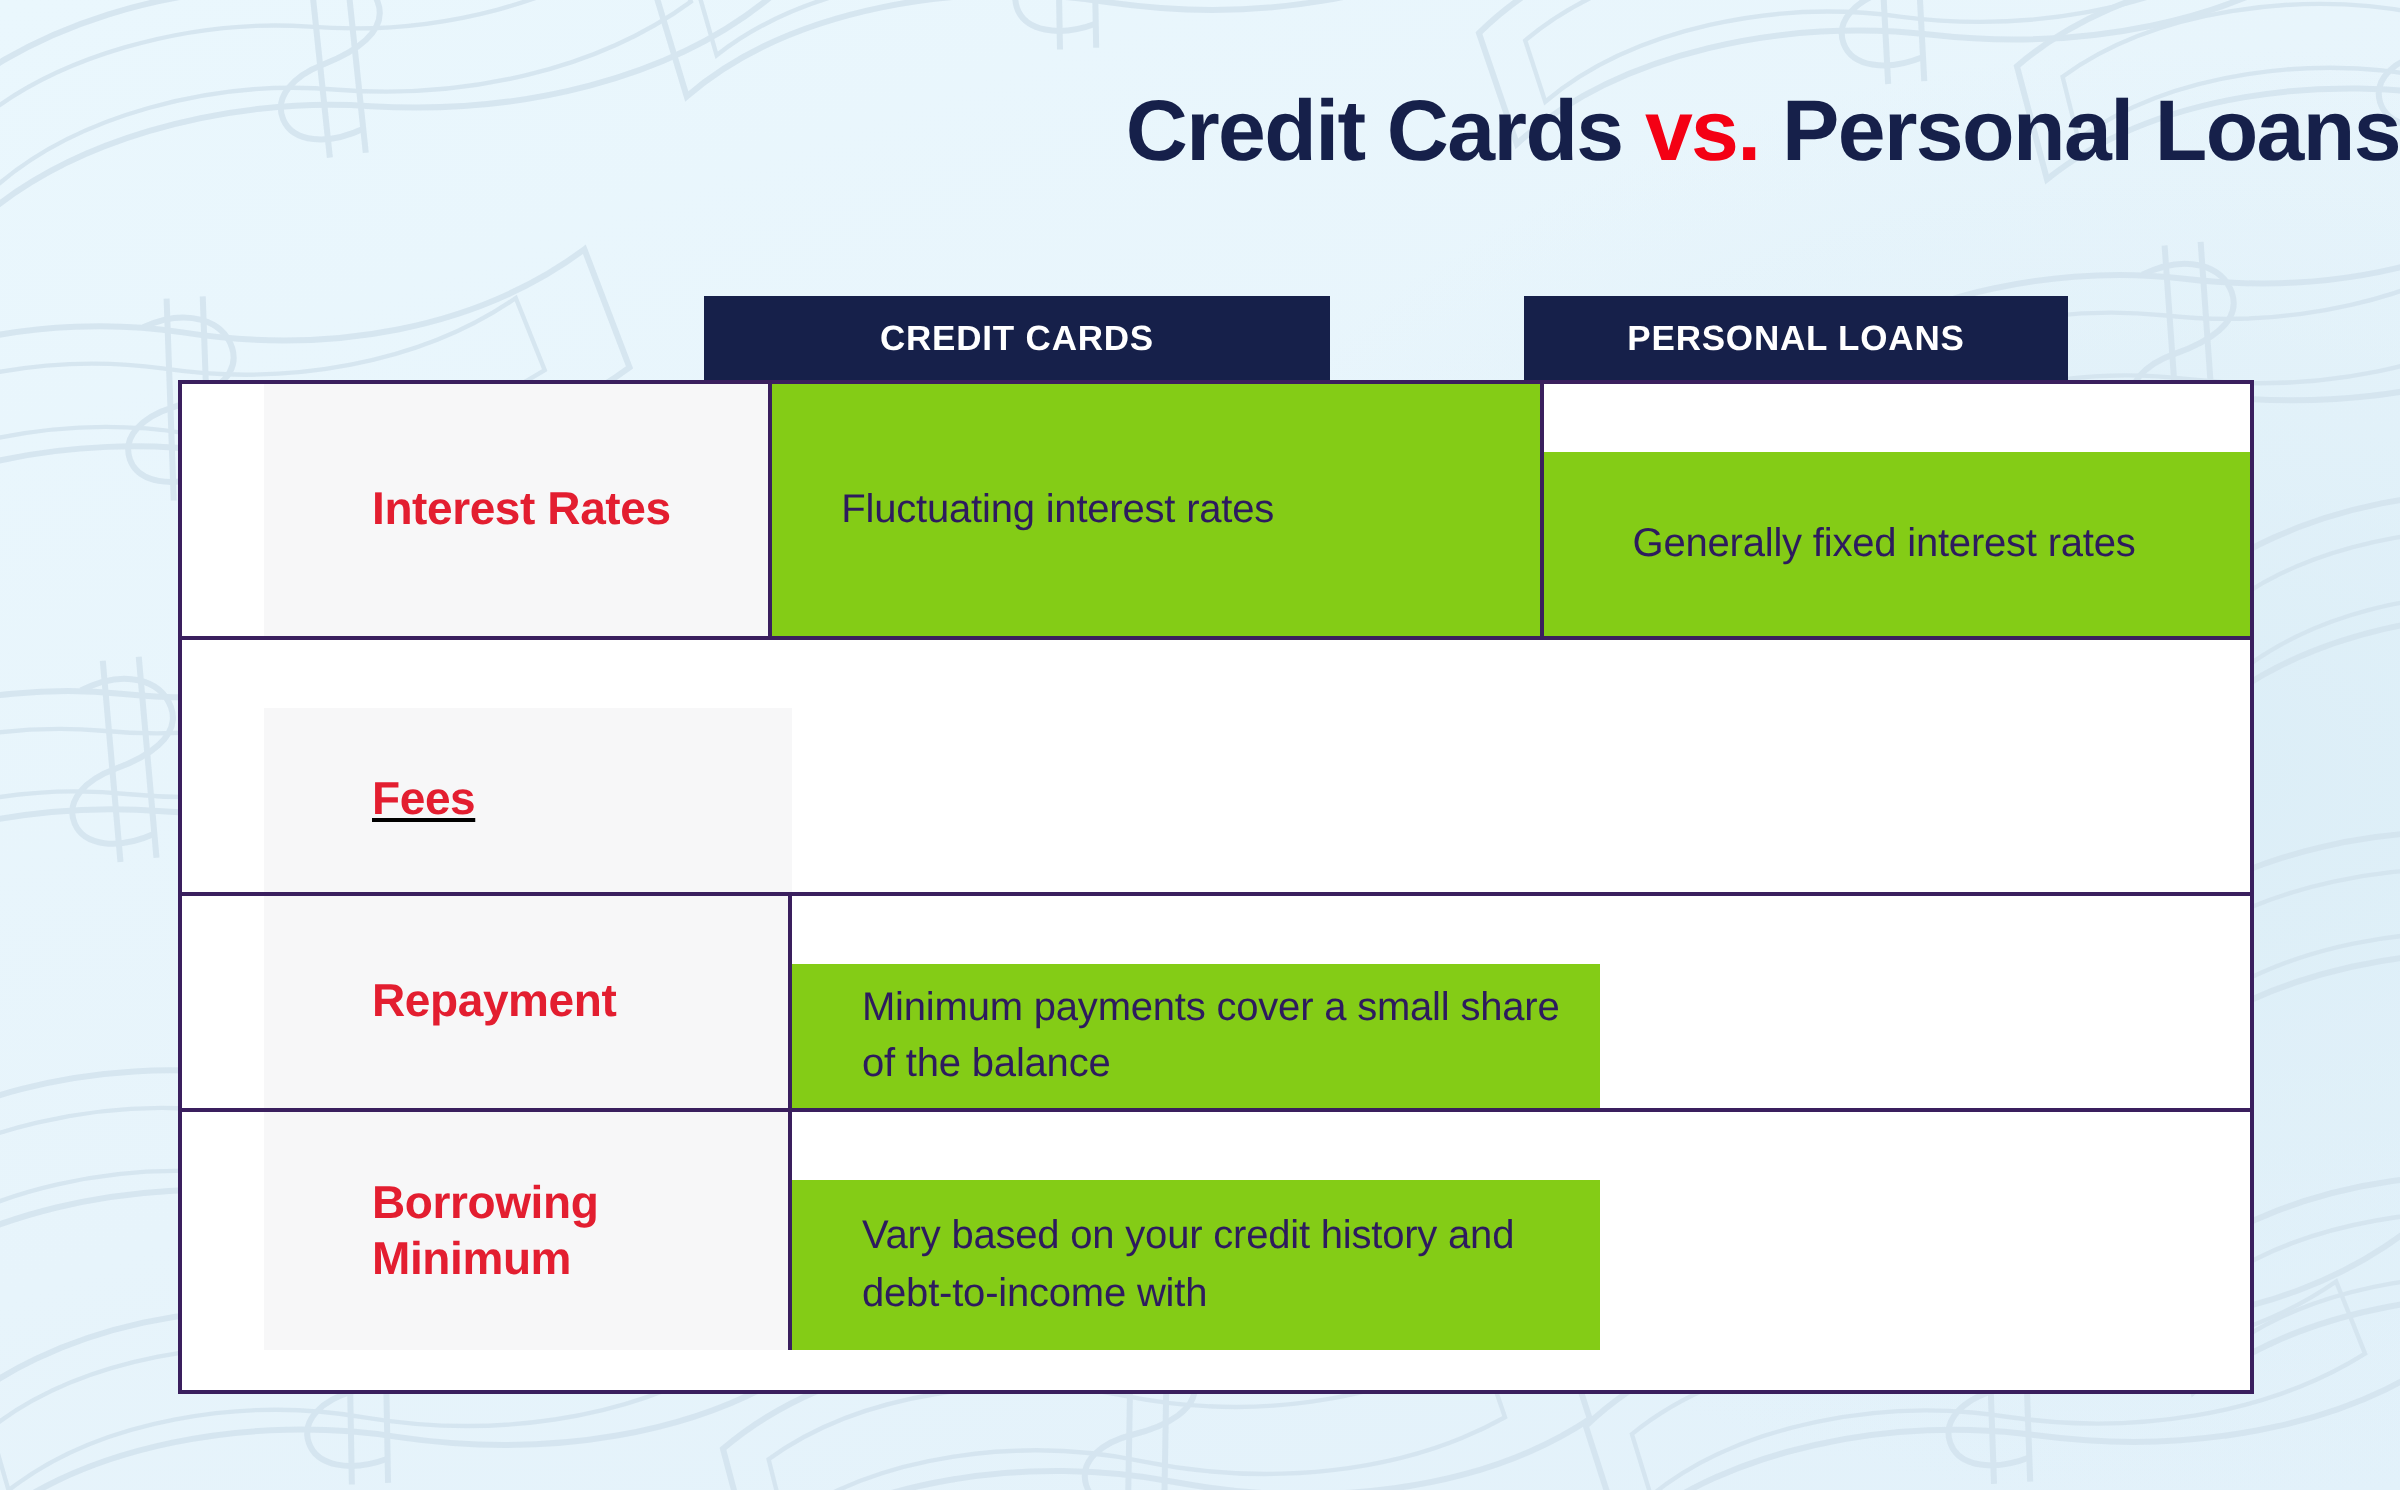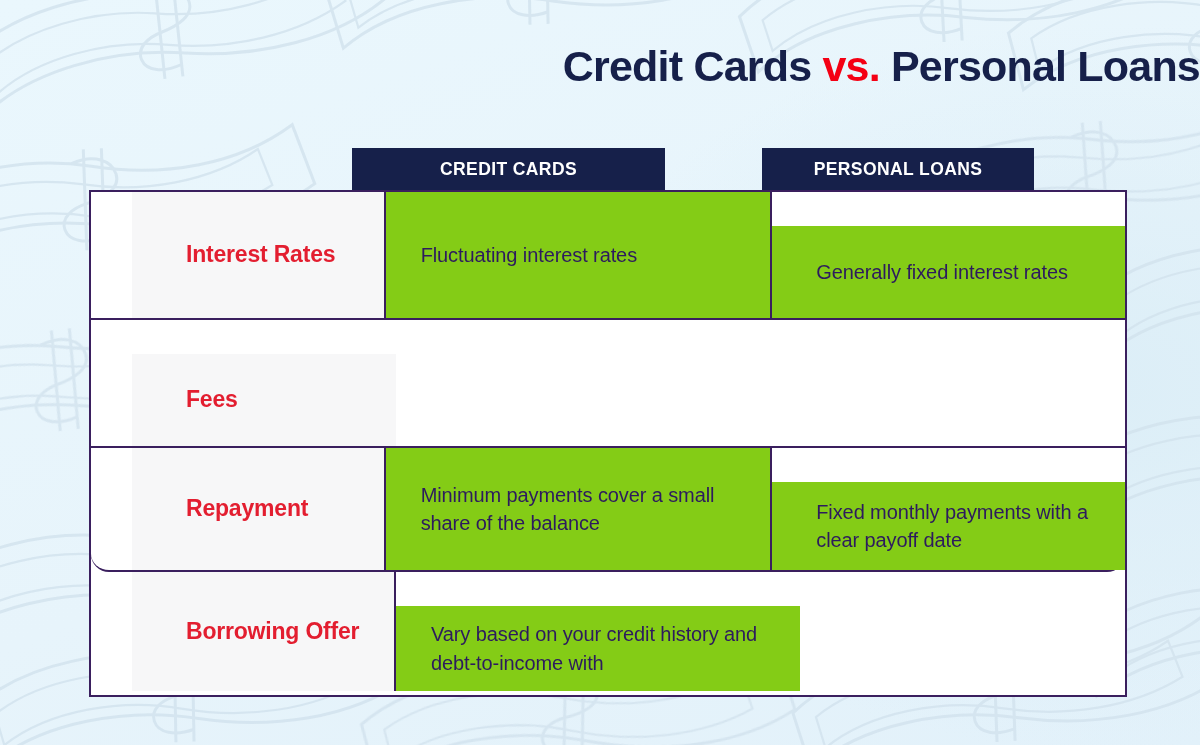--- a/index.html
+++ b/index.html
@@ -67,22 +67,22 @@
     background:#ffffff;
   }
   .row {
     display:flex;
     border-bottom:2px solid #3a1f5e;
     min-height:0;
     padding-left:41px;
   }
   .row:last-child { border-bottom:none; }
   .row.r1 { height:128px; }
-  .row.r2 { height:128px; }
-  .row.r3 { height:124px;border-radius:18px; }
+  .row.r2 { height:128px;text-decoration:underline; }
+  .row.r3 { height:108px; }
   .row.r4 { height:119px; }
 
   .cell {
     display:flex;
     align-items:center;
     border-right:2px solid #3a1f5e;
   }
   .cell:last-child { border-right:none;margin-top:34px; }
 
   .cell-label {
@@ -178,28 +178,25 @@
       </div>
     </div>
 
     <div class="row r3">
       <div class="cell cell-label">
         <span>Repayment</span>
       </div>
       <div class="cell cell-body">
         <span>Minimum payments cover a small share of the balance</span>
       </div>
-      <div class="cell cell-body last">
-        <span>Fixed monthly payments with a clear payoff date</span>
-      </div>
     </div>
 
     <div class="row r4">
       <div class="cell cell-label">
-        <span>Borrowing Offer</span>
+        <span>Borrowing Minimum</span>
       </div>
       <div class="cell cell-body">
         <span>Vary based on your credit history and debt-to-income with</span>
       </div>
     </div>
 
   </div>
 </div>
 
 </body></html>

